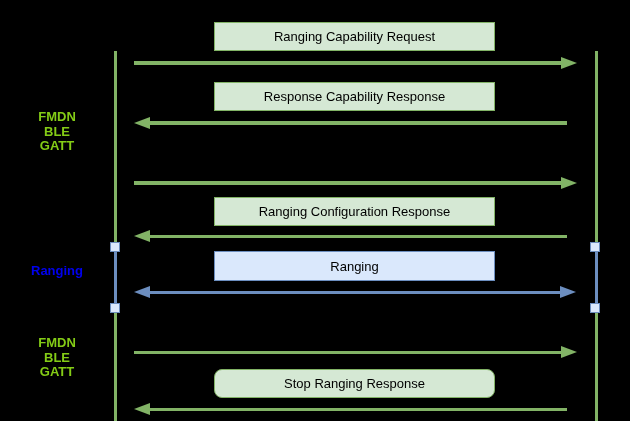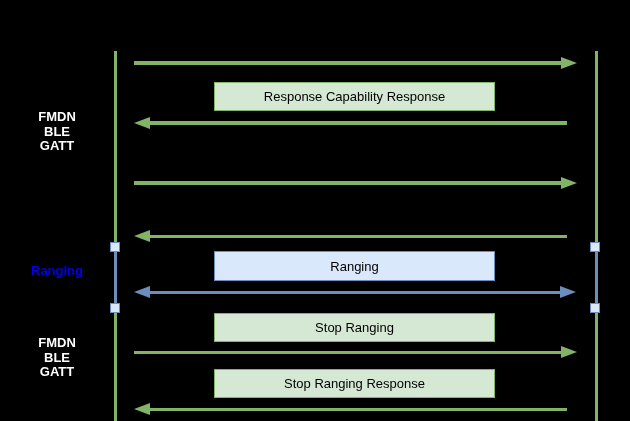--- a/index.html
+++ b/index.html
@@ -29,21 +29,21 @@
   .head{position:absolute;width:0;height:0;border-top:6px solid transparent;border-bottom:6px solid transparent;}
   .head.r{border-left:16px solid #82b366;}
   .head.l{border-right:16px solid #82b366;}
   .head.r.blue{border-left-color:#6c8ebf;}
   .head.l.blue{border-right-color:#6c8ebf;}
   
   .side-label{
     position:absolute;left:19px;width:76px;text-align:center;
     font-size:13px;font-weight:bold;line-height:14.5px;
   }
-  .side-label.green{color:#ffffff;}
+  .side-label.green{color:#84cc16;}
   .side-label.blue{color:#0000ee;}
   .side-label span{display:block;}
 </style>
 </head>
 <body>
 
 <div id="canvas">
 
   <div class="lifeline" style="left:114px;top:51px;height:191px;"></div>
   <div class="lifeline" style="left:114px;top:313px;height:108px;"></div>
@@ -64,47 +64,50 @@
   </div>
   <div class="side-label blue" style="top:264px;">
     <span>Ranging</span>
   </div>
   <div class="side-label green" style="top:336px;">
     <span>FMDN</span>
     <span>BLE</span>
     <span>GATT</span>
   </div>
 
+  <div class="msg-box" style="top:22px;">
+    <span>Ranging Capability Request</span>
+  </div>
   <div class="shaft" style="left:134px;top:61px;width:427px;"></div>
   <div class="head r" style="left:561px;top:56.5px;"></div>
 
   <div class="msg-box" style="top:82px;">
     <span>Response Capability Response</span>
   </div>
   <div class="shaft" style="left:150px;top:121px;width:417px;"></div>
   <div class="head l" style="left:134px;top:116.5px;"></div>
 
   <div class="shaft" style="left:134px;top:181px;width:427px;"></div>
   <div class="head r" style="left:561px;top:176.5px;"></div>
 
+  <div class="msg-box" style="top:197px;">
+    <span>Ranging Configuration Response</span>
+  </div>
   <div class="shaft" style="left:150px;top:234.5px;width:417px;"></div>
   <div class="head l" style="left:134px;top:230px;"></div>
 
   <div class="msg-box blue" style="top:251px;height:28px;">
     <span>Ranging</span>
   </div>
   <div class="shaft blue" style="left:150px;top:290.5px;width:410px;"></div>
   <div class="head l blue" style="left:134px;top:286px;"></div>
   <div class="head r blue" style="left:560px;top:286px;"></div>
 
-  <div class="msg-box" style="top:313px;">
-    <span>Stop Ranging</span>
-  </div>
   <div class="shaft" style="left:134px;top:350.5px;width:427px;"></div>
   <div class="head r" style="left:561px;top:346px;"></div>
 
-  <div class="msg-box" style="top:369px;">
+  <div class="msg-box" style="top:369px;border-radius:8px;">
     <span>Stop Ranging Response</span>
   </div>
   <div class="shaft" style="left:150px;top:407.5px;width:417px;"></div>
   <div class="head l" style="left:134px;top:403px;"></div>
 
 </div>
 
 </body></html>

